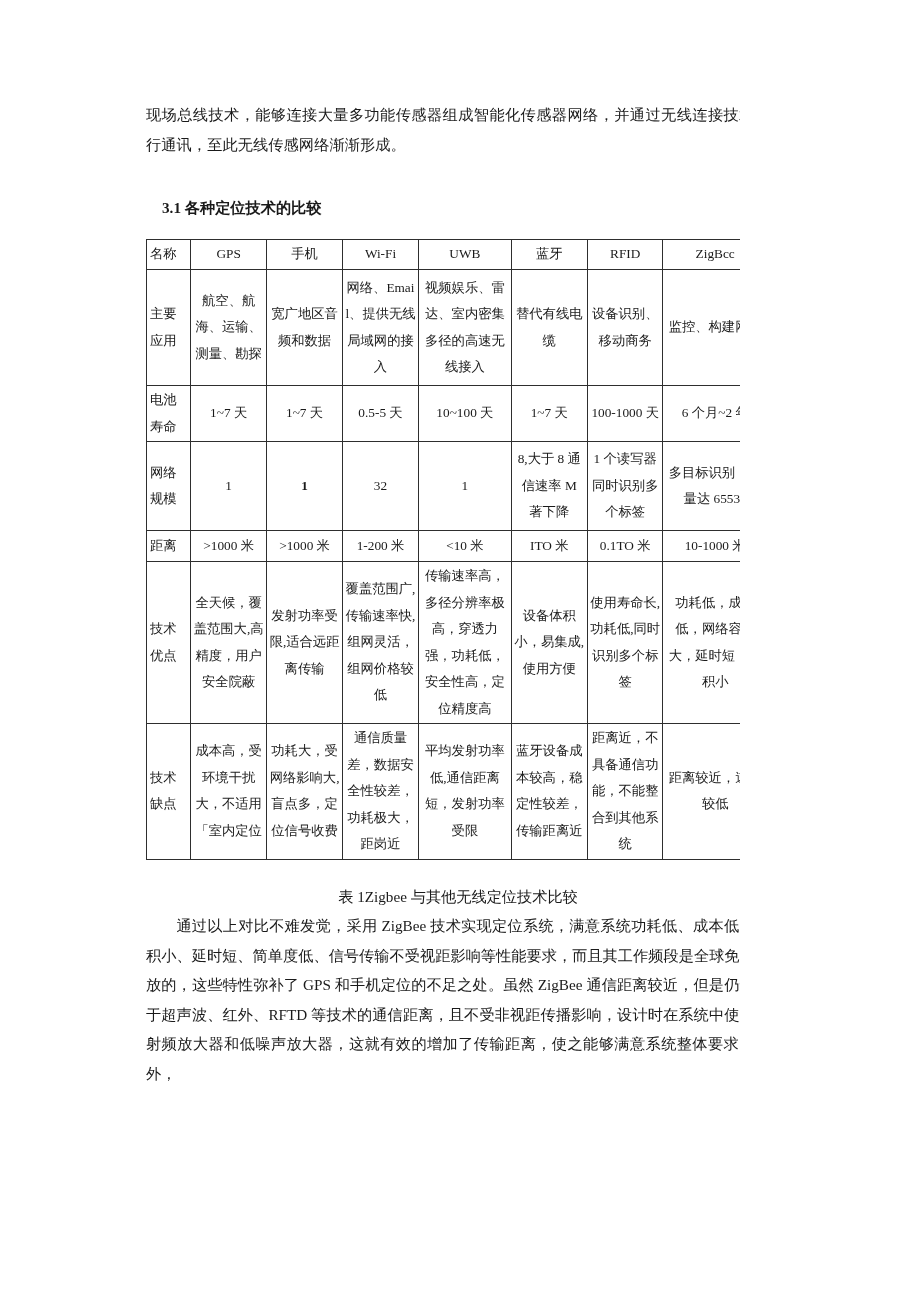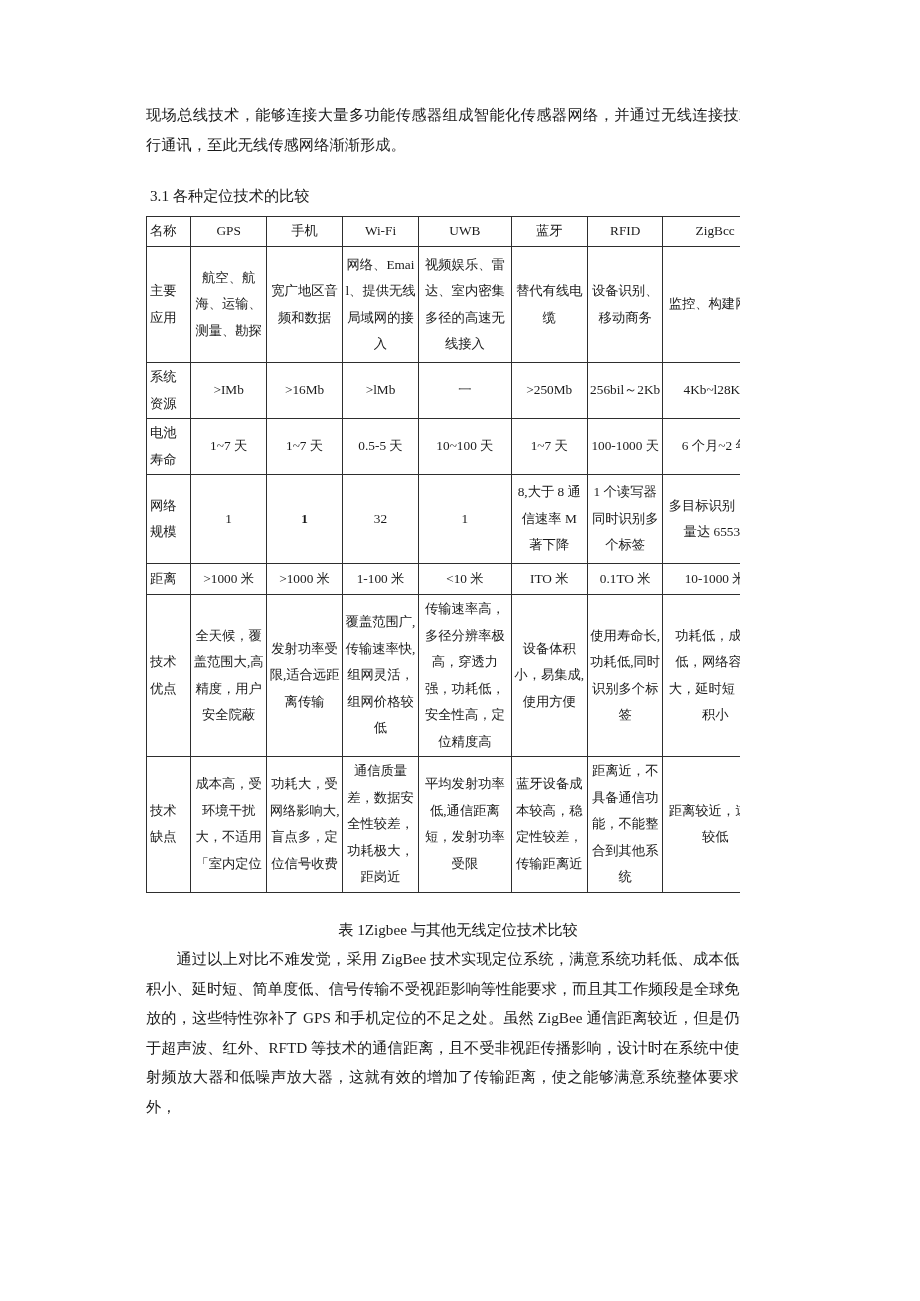--- a/index.html
+++ b/index.html
@@ -31,25 +31,25 @@
     font-size: 15.2px;
     line-height: 29.5px;
     text-align: justify;
     text-justify: inter-ideograph;
     letter-spacing: 0.1px;
   }
   p.indent {
     text-indent: 2em;
   }
   .section-head {
-    margin: 4px;
+    margin: 16px;
     padding-top: 18px;
     font-size: 15.2px;
     line-height: 30px;
-    font-weight: normal;
+    font-weight: bold;
   }
   
   .tbl-wrap {
     margin-top: 5px;
   }
   table.cmp {
     border-collapse: collapse;
     width: 622px;
     table-layout: fixed;
     font-size: 13.3px;
@@ -142,30 +142,20 @@
             <td class="rowlabel">主要应用</td>
             <td>航空、航海、运输、测量、勘探</td>
             <td>宽广地区音频和数据</td>
             <td>网络、Email、提供无线局域网的接入</td>
             <td>视频娱乐、雷达、室内密集多径的高速无线接入</td>
             <td>替代有线电缆</td>
             <td>设备识别、移动商务</td>
             <td>监控、构建网络</td>
           </tr>
 
-          <tr class="r-res">
-            <td class="rowlabel">系统资源</td>
-            <td>&gt;IMb</td>
-            <td>&gt;16Mb</td>
-            <td>&gt;lMb</td>
-            <td>一</td>
-            <td>&gt;250Mb</td>
-            <td>256bil～2Kb</td>
-            <td>4Kb~l28Kb</td>
-          </tr>
 
           <tr class="r-bat">
             <td class="rowlabel">电池寿命</td>
             <td>1~7 天</td>
             <td>1~7 天</td>
             <td>0.5-5 天</td>
             <td>10~100 天</td>
             <td>1~7 天</td>
             <td>100-1000 天</td>
             <td>6 个月~2 年</td>
@@ -180,21 +170,21 @@
             <td>8,大于 8 通信速率 M 著下降</td>
             <td>1 个读写器同时识别多个标签</td>
             <td>多目标识别，容量达 65536</td>
           </tr>
 
 
           <tr class="r-dist">
             <td class="rowlabel">距离</td>
             <td>&gt;1000 米</td>
             <td>&gt;1000 米</td>
-            <td>1-100 米</td>
+            <td>1-200 米</td>
             <td>&lt;10 米</td>
             <td>ITO 米</td>
             <td>0.1TO 米</td>
             <td>10-1000 米</td>
           </tr>
 
           <tr class="r-pro">
             <td class="rowlabel">技术优点</td>
             <td>全天候，覆盖范围大,高精度，用户安全院蔽</td>
             <td>发射功率受限,适合远距离传输</td>

